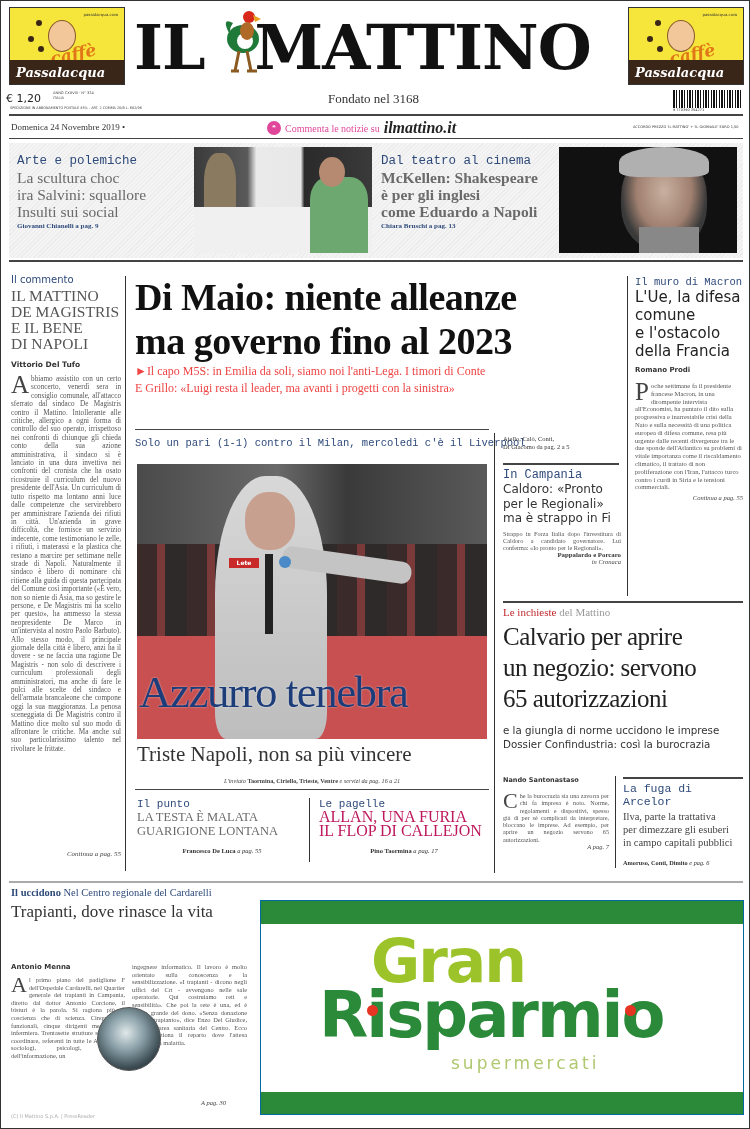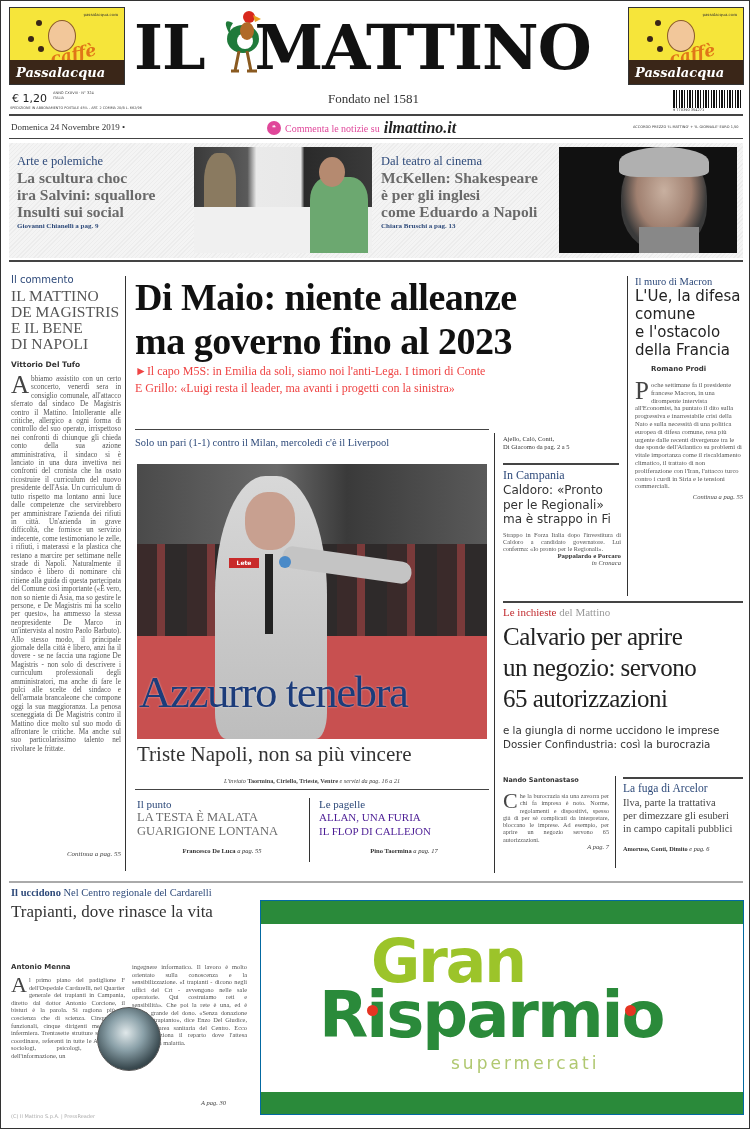--- a/index.html
+++ b/index.html
@@ -1,21 +1,21 @@
 <!DOCTYPE html>
 <html><head>
 <meta charset="utf-8">
 <style>
 *{box-sizing:border-box;margin:0;padding:0}
 body{width:750px;height:1129px;background:#fff;font-family:"DejaVu Serif",serif;color:#222;position:relative;overflow:hidden;border:1px solid #333}
 .abs{position:absolute}
 .serif{font-family:"Liberation Serif","DejaVu Serif",serif}
 .sans{font-family:"DejaVu Sans","Liberation Sans",sans-serif}
 .blue{color:#2e4a7a}
-.kicker{color:#2e4a7a;font-family:Liberation Serif, serif}
+.kicker{color:#2e4a7a;font-family:Liberation Mono, monospace}
 .body-text{font-family:"Liberation Serif",serif;font-size:7.2px;line-height:8.4px;color:#555;text-align:justify}
 .rule{position:absolute;background:#444}
 .vrule{position:absolute;background:#333;width:1px}
 
 .pass-ad{position:absolute;width:116px;height:78px;background:#f6e53a;border:1px solid #333;overflow:hidden}
 .pass-ad .brown{position:absolute;left:0;bottom:0;width:100%;height:24px;background:#3a2618}
 .pass-ad .brand{position:absolute;left:6px;bottom:4px;color:#fff;font-family:"DejaVu Serif",serif;font-weight:bold;font-size:13px;font-style:italic}
 .pass-ad .caffe{position:absolute;left:40px;bottom:20px;color:#e07618;font-family:"DejaVu Serif",serif;font-style:italic;font-weight:bold;font-size:17px;transform:rotate(-12deg)}
 .pass-ad .face{position:absolute;left:38px;top:12px;width:28px;height:32px;border-radius:50%;background:#f2c79a;border:1px solid #8a5a2a}
 .pass-ad .bean{position:absolute;width:6px;height:6px;border-radius:50%;background:#3a2618}
@@ -57,46 +57,46 @@
 <svg class="rooster" viewBox="0 0 42 68">
   <circle cx="26" cy="8" r="6" fill="#d8281c"></circle>
   <path d="M30 6 L38 10 L32 13Z" fill="#e8a020"></path>
   <ellipse cx="20" cy="30" rx="16" ry="14" fill="#1f7a3a"></ellipse>
   <path d="M6 24 Q-2 8 10 14 Q4 22 10 28Z" fill="#1f7a3a"></path>
   <ellipse cx="22" cy="32" rx="8" ry="8" fill="#fff"></ellipse>
   <ellipse cx="24" cy="22" rx="7" ry="9" fill="#b06a28"></ellipse>
   <path d="M16 42 L12 62 M24 42 L28 62 M8 62 L16 62 M24 62 L34 62" stroke="#8a5a20" stroke-width="3"></path>
 </svg>
 
-<div class="abs sans" style="left:11px;top:91px;font-size:11px;color:#222">€ 1,20</div>
+<div class="abs sans" style="left:5px;top:91px;font-size:11px;color:#222">€ 1,20</div>
 <div class="abs sans" style="left:52px;top:90px;font-size:3.6px;line-height:5px;color:#444">
   <div>ANNO CXXVIII · N° 324</div>
   <div>ITALIA</div>
 </div>
 <div class="abs sans" style="left:9px;top:105px;font-size:3.4px;color:#444;white-space:nowrap">SPEDIZIONE IN ABBONAMENTO POSTALE 45% - ART. 2 COMMA 20/B L. 662/96</div>
-<div class="abs serif" style="left:327px;top:90px;font-size:13px;color:#333">Fondato nel 1581</div>
+<div class="abs serif" style="left:327px;top:90px;font-size:13px;color:#333">Fondato nel 3168</div>
 
 <div class="abs" style="left:672px;top:89px;width:70px;height:18px;background:repeating-linear-gradient(90deg,#111 0 2px,#fff 2px 3px,#111 3px 4px,#fff 4px 6px,#111 6px 7px,#fff 7px 8px)"></div>
 <div class="abs sans" style="left:672px;top:107px;font-size:3.5px;color:#333">9 770390 354271</div>
 
 <div class="rule" style="left:8px;top:113px;width:734px;height:2px"></div>
 <div class="abs serif" style="left:10px;top:121px;font-size:9px;color:#333">Domenica 24 Novembre 2019 •</div>
 <div class="abs" style="left:266px;top:118px;display:flex;align-items:center;gap:4px">
   <span style="width:14px;height:14px;border-radius:50%;background:#e0479a;display:inline-block;color:#fff;font-size:7px;text-align:center;line-height:14px">❝</span>
   <span class="serif" style="font-size:10px;color:#e0479a">Commenta le notizie su</span>
   <span class="serif" style="font-size:16px;font-style:italic;color:#222;font-weight:bold">ilmattino.it</span>
 </div>
 <div class="abs sans" style="left:632px;top:124px;font-size:3.5px;color:#333;white-space:nowrap">ACCORDO PREZZO 'IL MATTINO' + 'IL GIORNALE' EURO 1,50</div>
 <div class="rule" style="left:8px;top:137px;width:734px;height:1px"></div>
 
 <div class="abs" style="left:8px;top:142px;width:734px;height:115px;background:repeating-linear-gradient(135deg,#f4f4f4 0 2px,#ececec 2px 3px)"></div>
 
 <div class="abs" style="left:16px;top:152px;width:180px">
   <div class="kicker" style="font-size:12.5px;line-height:16px">Arte e polemiche</div>
-  <div class="serif" style="font-size:15.5px;line-height:17px;color:#6a6a6a;font-weight:bold">
+  <div class="serif" style="font-size:15.5px;line-height:17px;color:#6a6a6a;font-weight:normal">
     <div>La scultura choc</div>
     <div>ira Salvini: squallore</div>
     <div>Insulti sui social</div>
   </div>
   <div class="serif" style="font-size:7px;color:#2e4a7a;font-weight:bold;margin-top:2px">Giovanni Chianelli a pag. 9</div>
 </div>
 <div class="photo" style="left:193px;top:146px;width:178px;height:106px;background:linear-gradient(90deg,#3a3a3a 0,#5a5a5a 30%,#eaeaea 35%,#e8e8e8 60%,#2a2a2a 62%,#3a3a3a 100%)">
   <div style="position:absolute;left:10px;top:6px;width:32px;height:70px;background:#8a7a60;border-radius:40% 40% 10% 10%"></div>
   <div style="position:absolute;left:0;top:60px;width:178px;height:46px;background:#f0f0f0"></div>
   <div style="position:absolute;left:116px;top:30px;width:58px;height:76px;background:#6ca870;border-radius:30% 30% 0 0"></div>
@@ -171,21 +171,21 @@
   <div class="kicker" style="font-size:11px">Il punto</div>
   <div class="serif" style="font-size:12.5px;line-height:14px;color:#6a6a6a">
     <div>LA TESTA È MALATA</div>
     <div>GUARIGIONE LONTANA</div>
   </div>
   <div class="serif" style="font-size:6.5px;margin-top:9px;text-align:center;color:#333"><b>Francesco De Luca</b> <i>a pag. 55</i></div>
 </div>
 <div class="vrule" style="left:308px;top:797px;height:64px"></div>
 <div class="abs" style="left:318px;top:797px;width:170px">
   <div class="kicker" style="font-size:11px">Le pagelle</div>
-  <div class="serif" style="font-size:11px;line-height:14px;color:#4c1d95">
+  <div class="serif" style="font-size:16px;line-height:14px;color:#be185d">
     <div>ALLAN, UNA FURIA</div>
     <div>IL FLOP DI CALLEJON</div>
   </div>
   <div class="serif" style="font-size:6.5px;margin-top:9px;text-align:center;color:#333"><b>Pino Taormina</b> <i>a pag. 17</i></div>
 </div>
 
 <div class="abs serif" style="left:502px;top:434px;font-size:6.5px;line-height:8px;color:#333">
   <div>Ajello, Calò, Conti,</div>
   <div>Di Giacomo da pag. 2 a 5</div>
 </div>
@@ -203,21 +203,21 @@
 </div>
 
 <div class="abs" style="left:634px;top:275px;width:108px">
   <div class="kicker" style="font-size:10.5px">Il muro di Macron</div>
   <div class="sans" style="font-size:15px;line-height:18px;color:#222">
     <div>L'Ue, la difesa</div>
     <div>comune</div>
     <div>e l'ostacolo</div>
     <div>della Francia</div>
   </div>
-  <div class="sans" style="font-size:7px;font-weight:bold;color:#333;margin:6px 16px 8px">Romano Prodi</div>
+  <div class="sans" style="font-size:7px;font-weight:bold;color:#333;margin:6px 0 8px">Romano Prodi</div>
   <div class="body-text" style="font-size:6.6px;line-height:7.8px;text-align:left">
     <span style="float:left;font-size:25px;line-height:20px;margin-right:2px;color:#444">P</span><span>oche settimane fa il presidente francese Macron, in una dirompente intervista all'Economist, ha puntato il dito sulla progressiva e inarrestabile crisi della Nato e sulla necessità di una politica europea di difesa comune, resa più urgente dalle recenti divergenze tra le due sponde dell'Atlantico su problemi di vitale importanza come il riscaldamento climatico, il trattato di non proliferazione con l'Iran, l'attacco turco contro i curdi in Siria e le tensioni commerciali.</span>
   </div>
   <div class="serif" style="font-size:6.5px;font-style:italic;text-align:right;color:#444;margin-top:3px">Continua a pag. 55</div>
 </div>
 
 <div class="rule" style="left:502px;top:600px;width:240px;height:2px"></div>
 <div class="abs" style="left:502px;top:605px;width:244px">
   <div class="serif" style="font-size:11px"><span style="color:#c0282c">Le inchieste</span> <span style="color:#999">del Mattino</span></div>
   <div class="serif" style="font-size:25px;line-height:31px;color:#222;letter-spacing:-0.5px;margin-top:3px">

